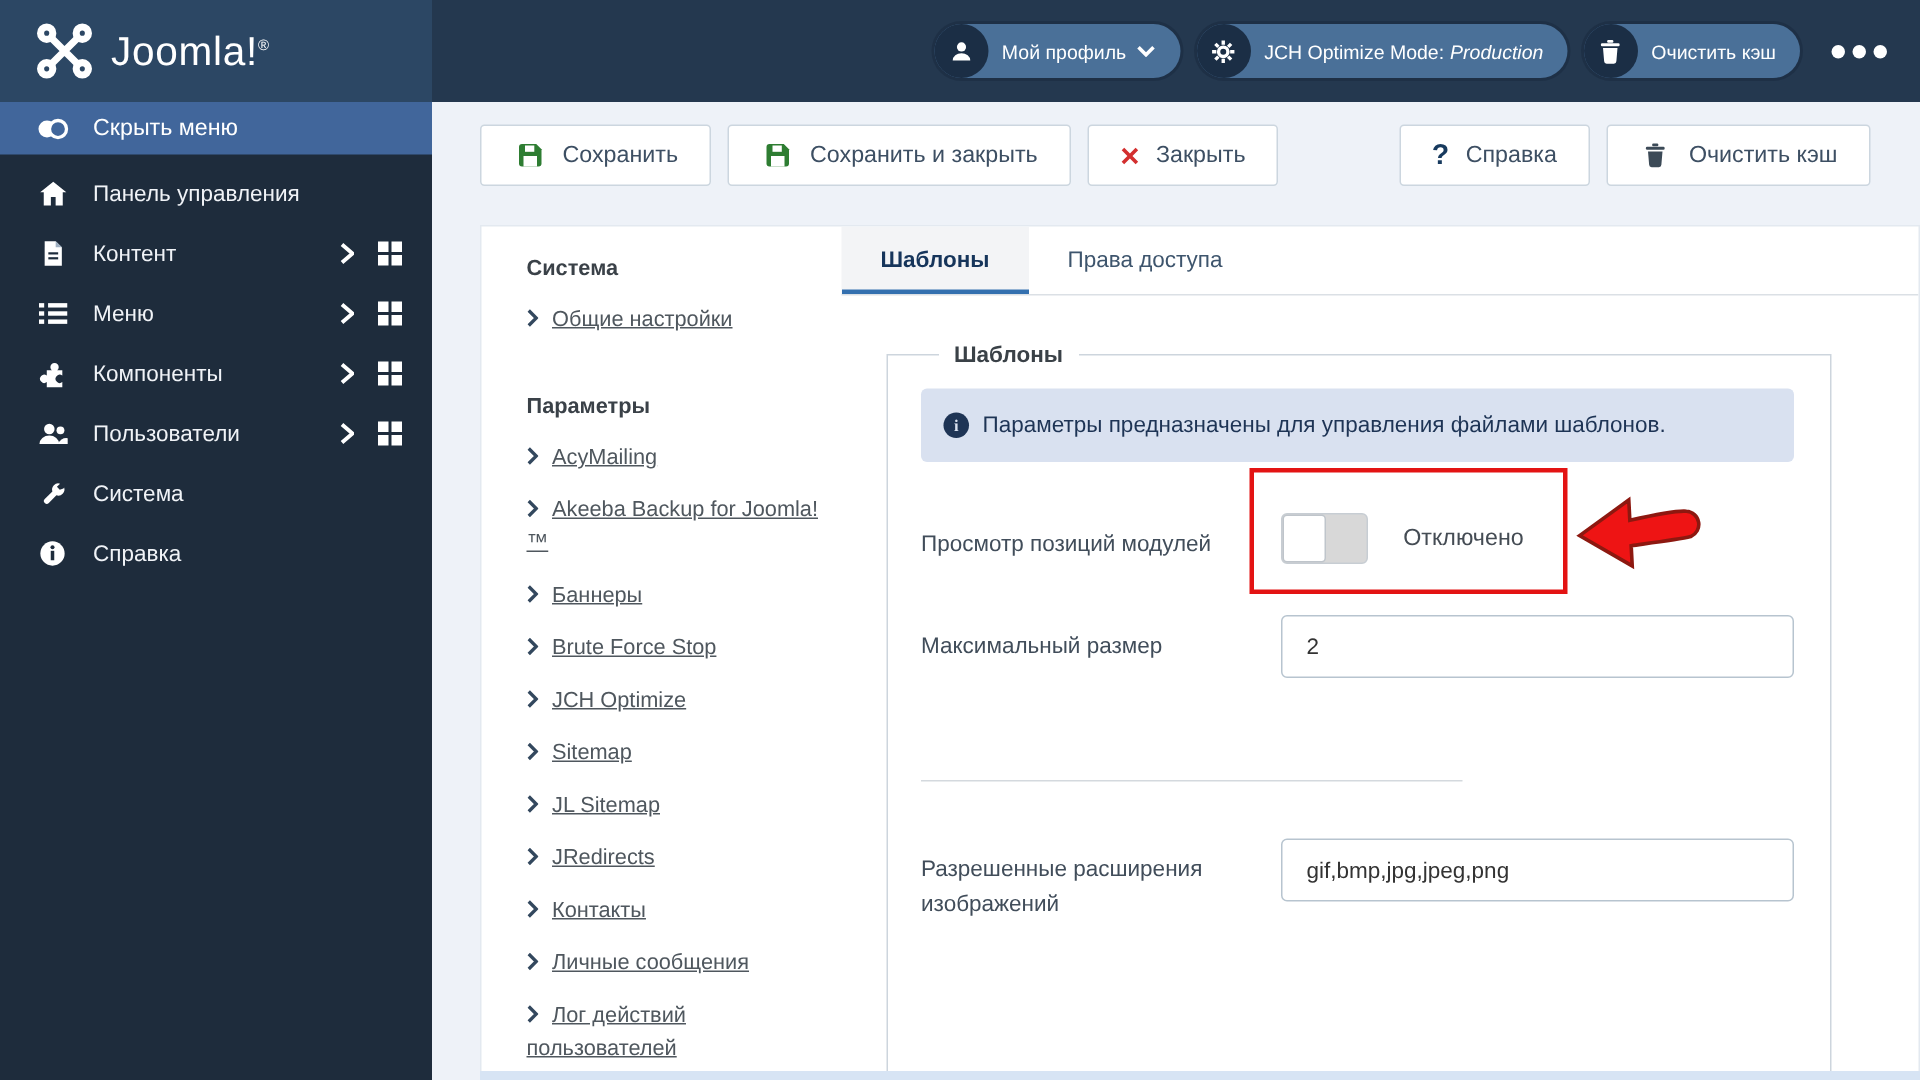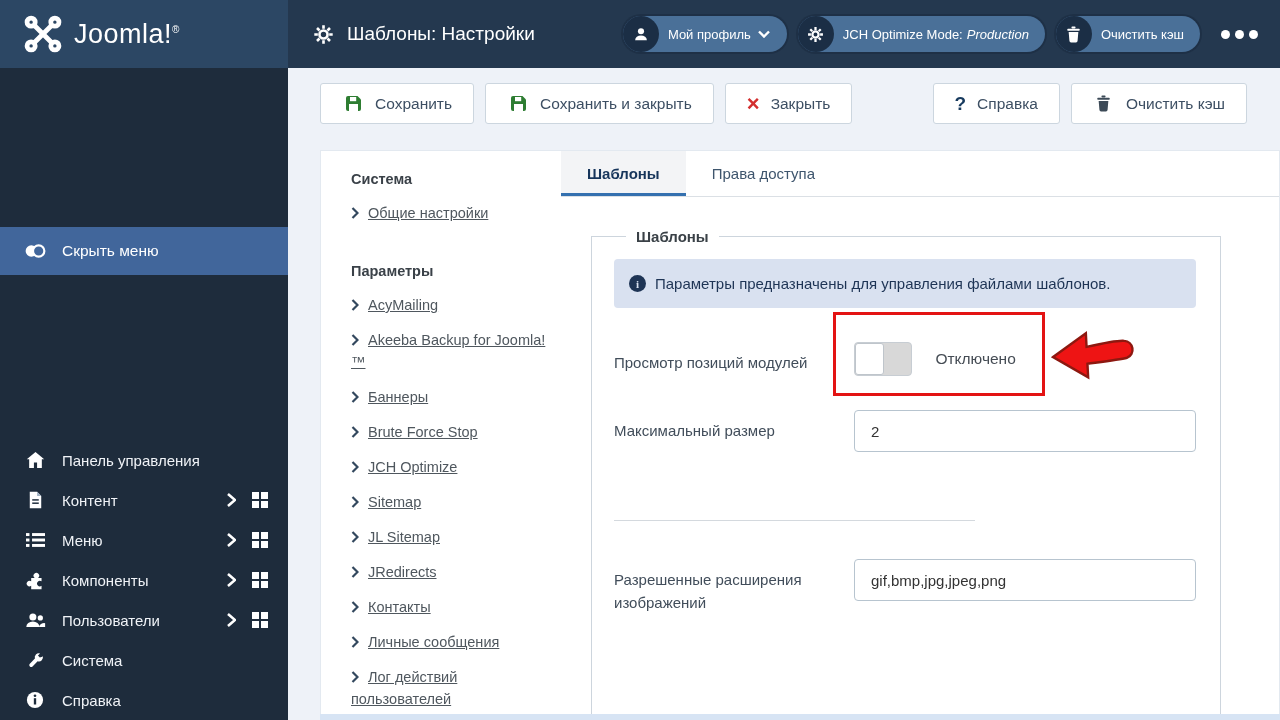--- a/index.html
+++ b/index.html
@@ -1,24 +1,24 @@
 <!DOCTYPE html>
 <html><head>
 <meta charset="utf-8">
 <style>
   * { margin:0; padding:0; box-sizing:border-box; }
   html,body { width:1280px; height:720px; overflow:hidden; font-family:"Liberation Sans", sans-serif; }
   .app { width:1280px; height:720px; display:flex; background:#eef2f8; }
 
   
-  .sidebar { width:288px; flex:0 0 288px; background:#1e2c3c; color:#eef1f5; display:flex; flex-direction:column;justify-content:space-between; }
+  .sidebar { width:288px; flex:0 0 288px; background:#1e2c3c; color:#eef1f5; display:flex; flex-direction:column; }
   .logo-area { height:68px; background:#2c4764; display:flex; align-items:center; padding-left:24px; gap:12px; }
   .logo-text { font-size:27px; color:#fff; letter-spacing:0.5px; }
   .logo-text sup { font-size:10px; }
-  .hide-menu { height:48px; background:#41669b; display:flex; align-items:center; padding-left:24px; gap:16px; font-size:15.5px; color:#fff; }
+  .hide-menu { height:35px; background:#41669b; display:flex; align-items:center; padding-left:24px; gap:16px; font-size:15.5px; color:#fff; }
   .side-nav { padding-top:6px; }
   .side-item { height:40px; display:flex; align-items:center; padding:0 20px 0 24px; gap:16px; font-size:15px; color:#f0f3f7; cursor:pointer; }
   .side-item .lbl { flex:1; }
   .icn { display:inline-flex; align-items:center; justify-content:center; width:22px; }
   .grid-ic { display:grid; grid-template-columns:7px 7px; grid-template-rows:7px 7px; gap:2px; }
   .grid-ic span { background:#fff; }
   .chev-r { display:inline-flex; }
 
   
   .main { flex:1; display:flex; flex-direction:column; }
@@ -222,31 +222,20 @@
             </svg>
         </span>
         <span class="lbl">Справка</span>
       </div>
     </nav>
   </aside>
 
   <div class="main">
 
     <header class="topbar">
-      <div class="page-title">
-        <span class="icn">
-          <svg width="21" height="21" viewBox="0 0 24 24">
-              <g stroke="#fff" stroke-width="3" fill="none">
-                <circle cx="12" cy="12" r="4.6"></circle>
-                <path d="M12 1.5 v4 M12 18.5 v4 M1.5 12 h4 M18.5 12 h4 M4.6 4.6 l2.8 2.8 M16.6 16.6 l2.8 2.8 M19.4 4.6 l-2.8 2.8 M7.4 16.6 l-2.8 2.8"></path>
-              </g>
-            </svg>
-        </span>
-        <span>Шаблоны: Настройки</span>
-      </div>
 
       <div class="pills">
         <div class="pill">
           <span class="circ">
             <svg width="18" height="18" viewBox="0 0 20 20">
                 <circle cx="10" cy="7" r="3.4" fill="#fff"></circle>
                 <path d="M3.5 17 a6.5 5.4 0 0 1 13 0 Z" fill="#fff"></path>
               </svg>
           </span>
           <span>Мой профиль</span>

